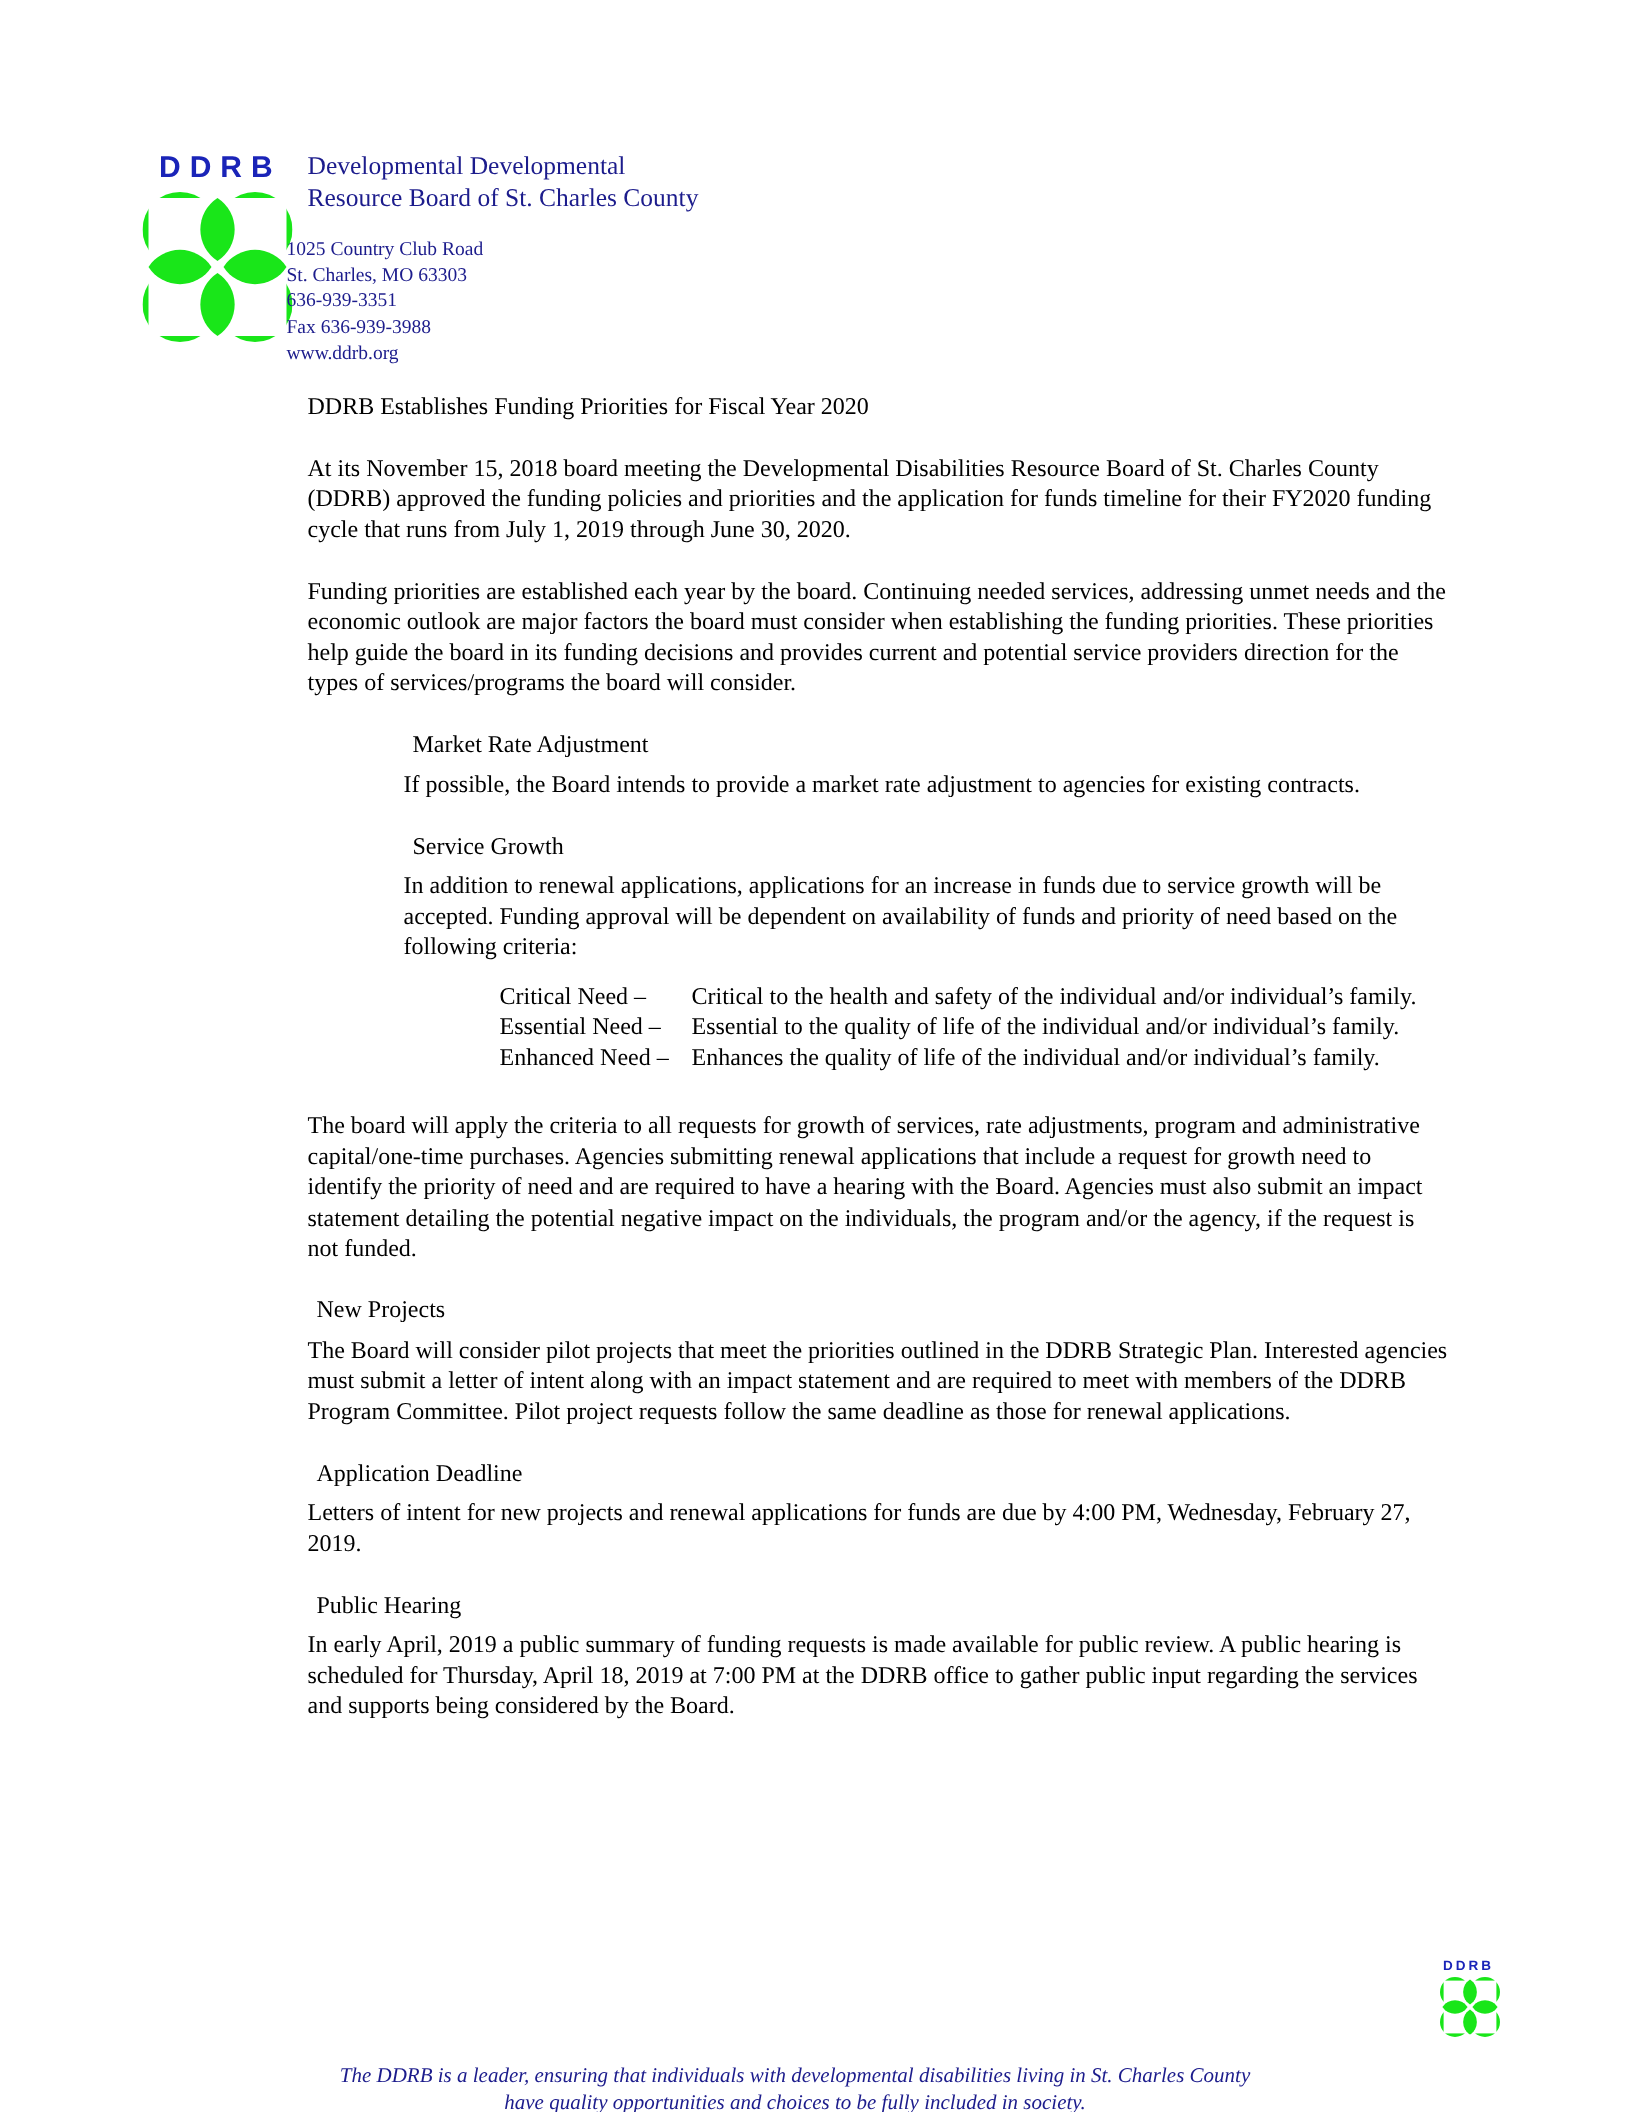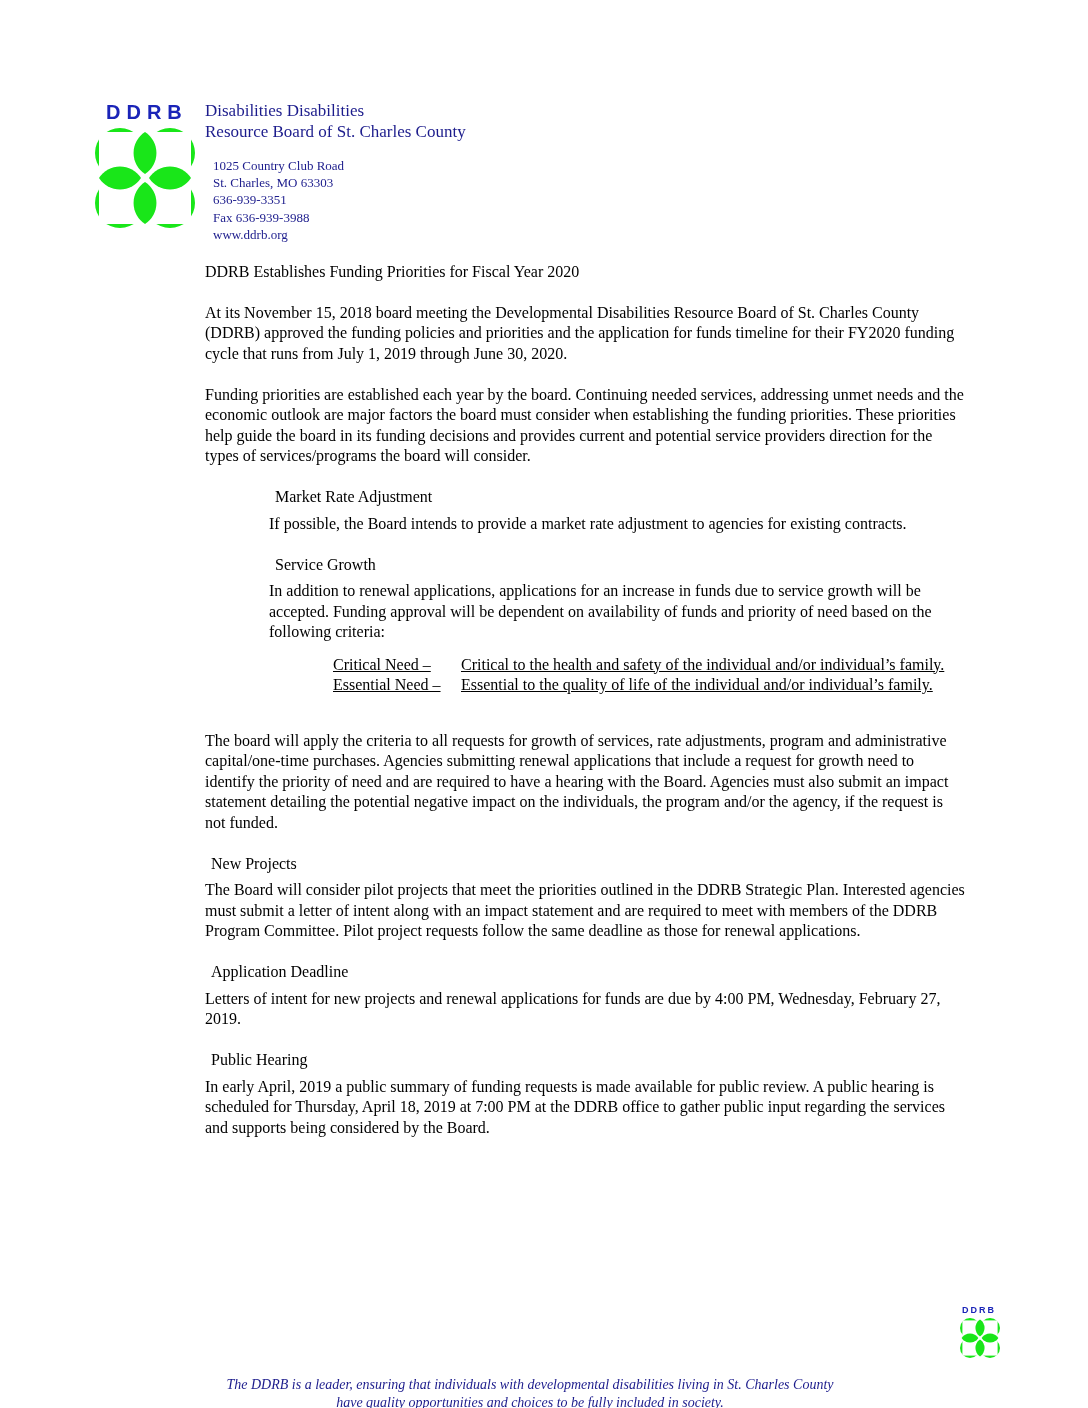--- a/index.html
+++ b/index.html
@@ -1,27 +1,27 @@
 <!DOCTYPE html>
 <html><head>
 <meta charset="utf-8">
 <style>
   html, body { margin: 0; padding: 0; background: #ffffff; }
   body { width: 1088px; height: 1408px; position: relative; font-family: "Liberation Serif", "DejaVu Serif", serif; color: #000; }
   .abs { position: absolute; }
   .logo-letters { left: 106px; top: 101px; font-family: "Liberation Sans", "DejaVu Sans", sans-serif; font-weight: bold; font-size: 20px; letter-spacing: 6px; color: #1a24b8; }
   .org-name { left: 205px; top: 100px; font-size: 17px; line-height: 21px; color: #1c1c8c; }
-  .org-addr { left: 213px; top: 157px; font-size: 13px; line-height: 17.2px; color: #1c1c8c; }
+  .org-addr { left: 191px; top: 157px; font-size: 13px; line-height: 17.2px; color: #1c1c8c; }
   .logo-svg { left: 95px; top: 128px; }
   .content { left: 205px; top: 262px; width: 760px; font-size: 16px; line-height: 20.5px; }
   .content h1 { font-size: 16px; font-weight: normal; margin: 0 0 20px 0; }
   .content p { margin: 0 0 20.5px 0; }
   .content h2 { font-size: 16px; font-weight: normal; margin: 6px; }
   .indent { margin-left: 64px; }
-  .criteria { margin-left: 128px; margin-bottom: 35px; text-decoration: underline; }
+  .criteria { margin-left: 128px; margin-bottom: 25px; }
   .crit-row { display: flex; }
   .crit-label { width: 128px; flex: none; }
   .crit-text { width: 490px; }
   .footer-text { left: 170px; top: 1376px; width: 720px; text-align: center; font-style: italic; font-size: 14px; line-height: 18px; color: #1c1c8c; }
   .small-logo-letters { left: 962px; top: 1305px; font-family: "Liberation Sans", "DejaVu Sans", sans-serif; font-weight: bold; font-size: 9px; letter-spacing: 2px; color: #1a24b8; }
   .small-logo { left: 960px; top: 1318px; }
 </style>
 </head>
 <body>
 
@@ -43,21 +43,21 @@
   <g fill="#19e619">
     <path d="M50 4 A25 25 0 0 1 50 46 A25 25 0 0 1 50 4 Z"></path>
     <path d="M50 54 A25 25 0 0 1 50 96 A25 25 0 0 1 50 54 Z"></path>
     <path d="M4 50 A25 25 0 0 1 46 50 A25 25 0 0 1 4 50 Z"></path>
     <path d="M54 50 A25 25 0 0 1 96 50 A25 25 0 0 1 54 50 Z"></path>
   </g>
   <rect x="47" y="47" width="6" height="6" fill="#ffffff"></rect>
 </svg>
 
 <div class="abs org-name">
-  <div>Disabilities Disabilities</div>
+  <div>Developmental Developmental</div>
   <div>Resource Board of St. Charles County</div>
 </div>
 
 <div class="abs org-addr">
   <div>1025 Country Club Road</div>
   <div>St. Charles, MO  63303</div>
   <div>636-939-3351</div>
   <div>Fax 636-939-3988</div>
   <div>www.ddrb.org</div>
 </div>
@@ -76,20 +76,24 @@
   </div>
 
   <div class="criteria">
     <div class="crit-row">
       <span class="crit-label">Critical Need –</span>
       <span class="crit-text">Critical to the health and safety of the individual and/or individual’s family.</span>
     </div>
     <div class="crit-row">
       <span class="crit-label">Essential Need –</span>
       <span class="crit-text">Essential to the quality of life of the individual and/or individual’s family.</span>
+    </div>
+    <div class="crit-row">
+      <span class="crit-label">Enhanced Need –</span>
+      <span class="crit-text">Enhances the quality of life of the individual and/or individual’s family.</span>
     </div>
   </div>
 
   <p>The board will apply the criteria to all requests for growth of services, rate adjustments, program and administrative capital/one-time purchases. Agencies submitting renewal applications that include a request for growth need to identify the priority of need and are required to have a hearing with the Board. Agencies must also submit an impact statement detailing the potential negative impact on the individuals, the program and/or the agency, if the request is not funded.</p>
 
   <h2>New Projects</h2>
   <p>The Board will consider pilot projects that meet the priorities outlined in the DDRB Strategic Plan. Interested agencies must submit a letter of intent along with an impact statement and are required to meet with members of the DDRB Program Committee.  Pilot project requests follow the same deadline as those for renewal applications.</p>
 
   <h2>Application Deadline</h2>
   <p>Letters of intent for new projects and renewal applications for funds are due by 4:00 PM, Wednesday, February 27, 2019.</p>

